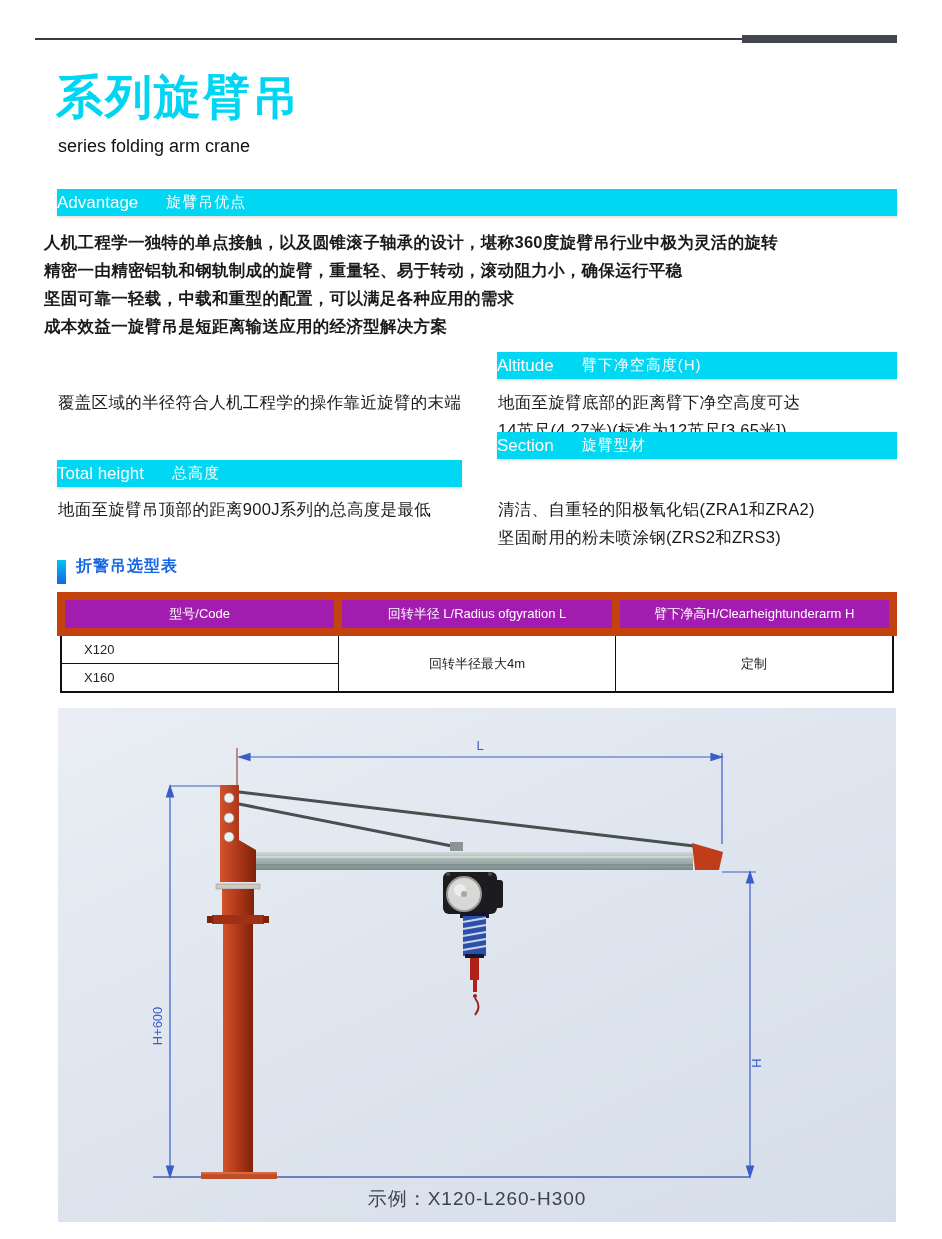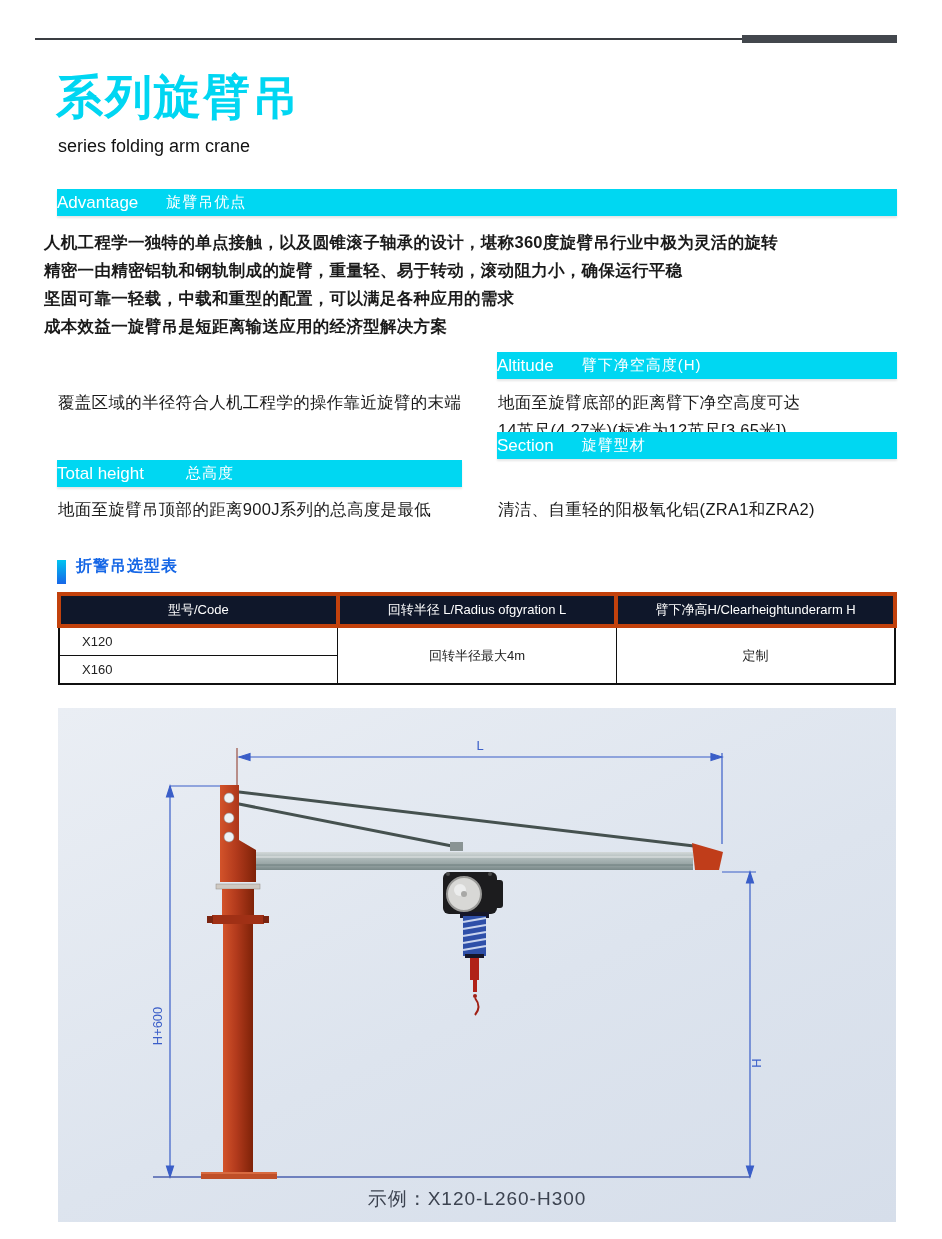--- a/index.html
+++ b/index.html
@@ -26,22 +26,22 @@
 
   
   .sel-bar{position:absolute;left:57px;top:560px;width:9px;height:24px;
            background:linear-gradient(180deg,#00c4f0,#1766e8);}
   .sel-title{position:absolute;left:76px;top:556px;font-size:16px;font-weight:bold;
              color:#1667e6;letter-spacing:1px;}
 
   
   table.sel{position:absolute;left:57px;top:592px;width:840px;border-collapse:collapse;
             table-layout:fixed;font-size:13px;}
-  table.sel th{background:#0f172a;color:#ffffff;font-weight:normal;height:26px;
-               border:4px solid #c2410c;text-align:center;}
+  table.sel th{background:#a21caf;color:#ffffff;font-weight:normal;height:26px;
+               border:8px solid #c2410c;text-align:center;}
   table.sel td{border:1.5px solid #101010;height:25px;color:#222;background:#fff;}
   table.sel td.code{text-align:left;padding-left:22px;}
   table.sel td.mid{text-align:center;}
   table.sel{border:2px solid #101010;}
 
   
   .figure{position:absolute;left:58px;top:708px;width:838px;height:514px;
           background:linear-gradient(155deg,#eaeef4 0%,#dde4ee 55%,#d6deea 100%);}
   .fig-caption{position:absolute;left:0;top:478px;width:100%;text-align:center;
                font-size:19px;color:#3c4350;letter-spacing:1px;}
@@ -75,34 +75,35 @@
 
   <div class="banner" style="left:497px;top:352px;width:400px;">
     <span class="en">Altitude</span>
     <span class="zh">臂下净空高度(H)</span>
   </div>
   <div class="para" style="left:498px;top:388px;width:400px;">
     <div>地面至旋臂底部的距离臂下净空高度可达</div>
     <div>14英尺(4.27米)(标准为12英尺[3.65米])</div>
   </div>
 
-  <div class="banner" style="left:57px;top:460px;width:405px;gap:14px;">
+  <div class="banner" style="left:57px;top:460px;width:405px;">
     <span class="en">Total height</span>
     <span class="zh">总高度</span>
   </div>
   <div class="para" style="left:58px;top:495px;width:410px;">
     <div>地面至旋臂吊顶部的距离900J系列的总高度是最低</div>
   </div>
 
   <div class="banner" style="left:497px;top:432px;width:400px;align-items:center;">
     <span class="en">Section</span>
     <span class="zh">旋臂型材</span>
   </div>
   <div class="para" style="left:498px;top:495px;width:400px;">
     <div>清洁、自重轻的阳极氧化铝(ZRA1和ZRA2)</div>
+    <div>坚固耐用的粉未喷涂钢(ZRS2和ZRS3)</div>
   </div>
 
   <div class="sel-bar"></div>
   <div class="sel-title">折警吊选型表</div>
 
   <table class="sel">
     <thead>
       <tr>
         <th>型号/Code</th>
         <th>回转半径 L/Radius ofgyration L</th>

